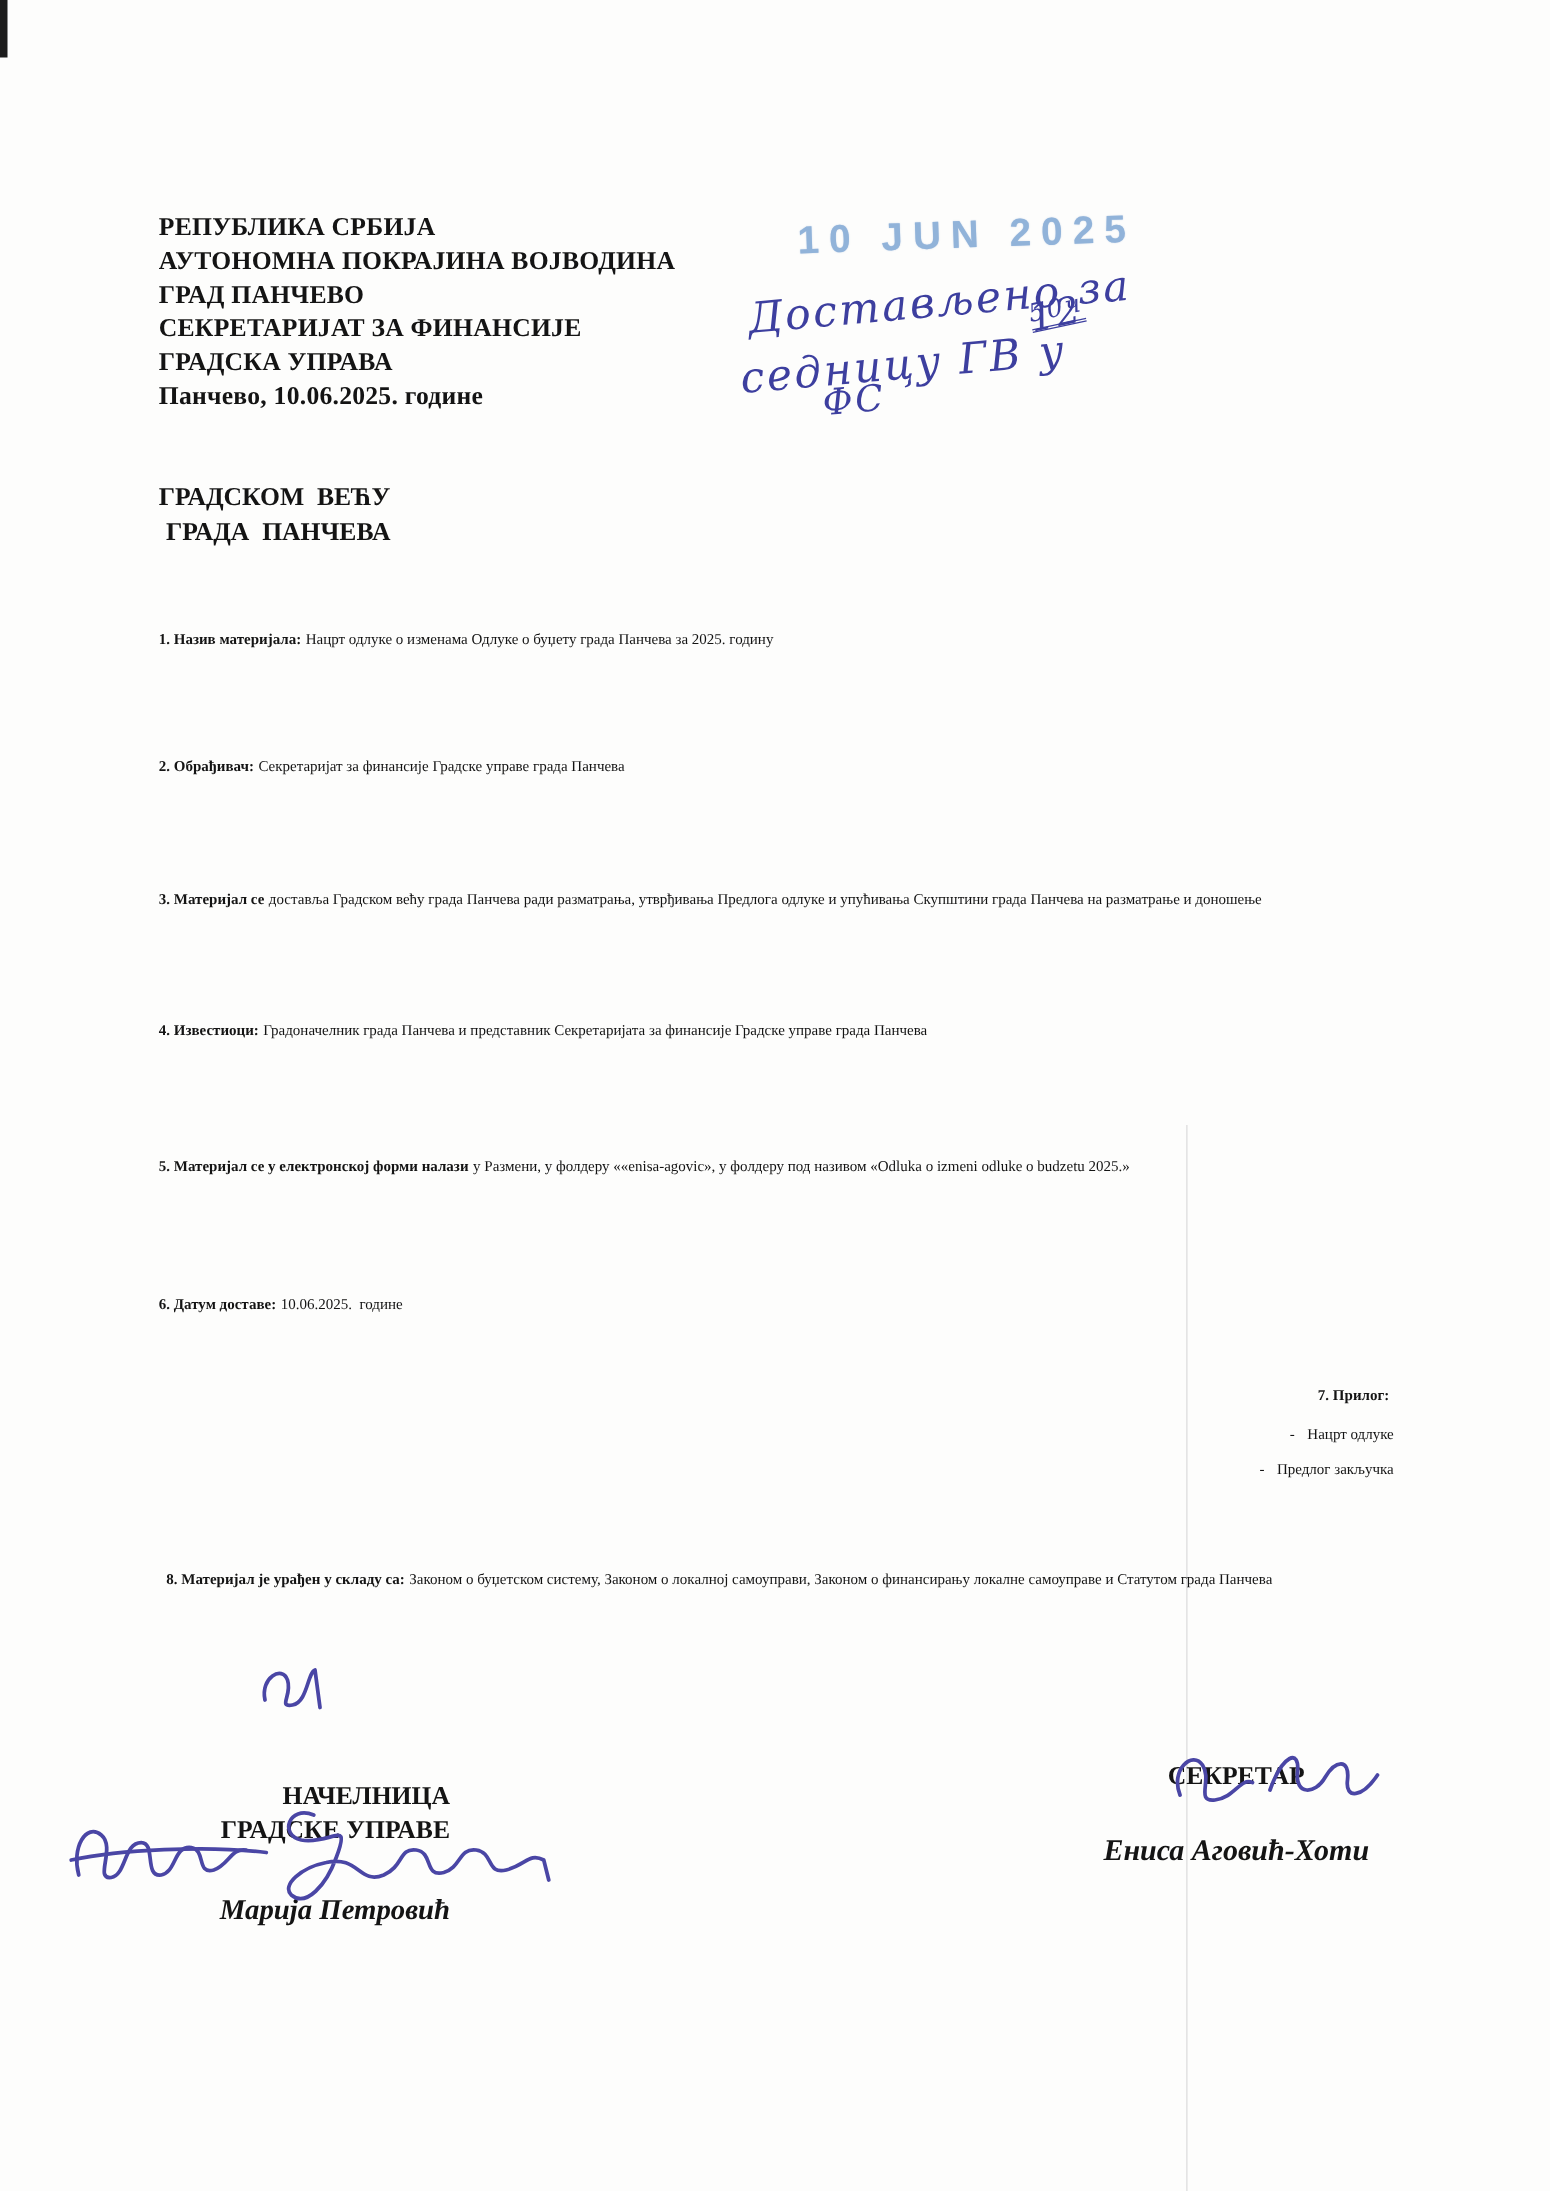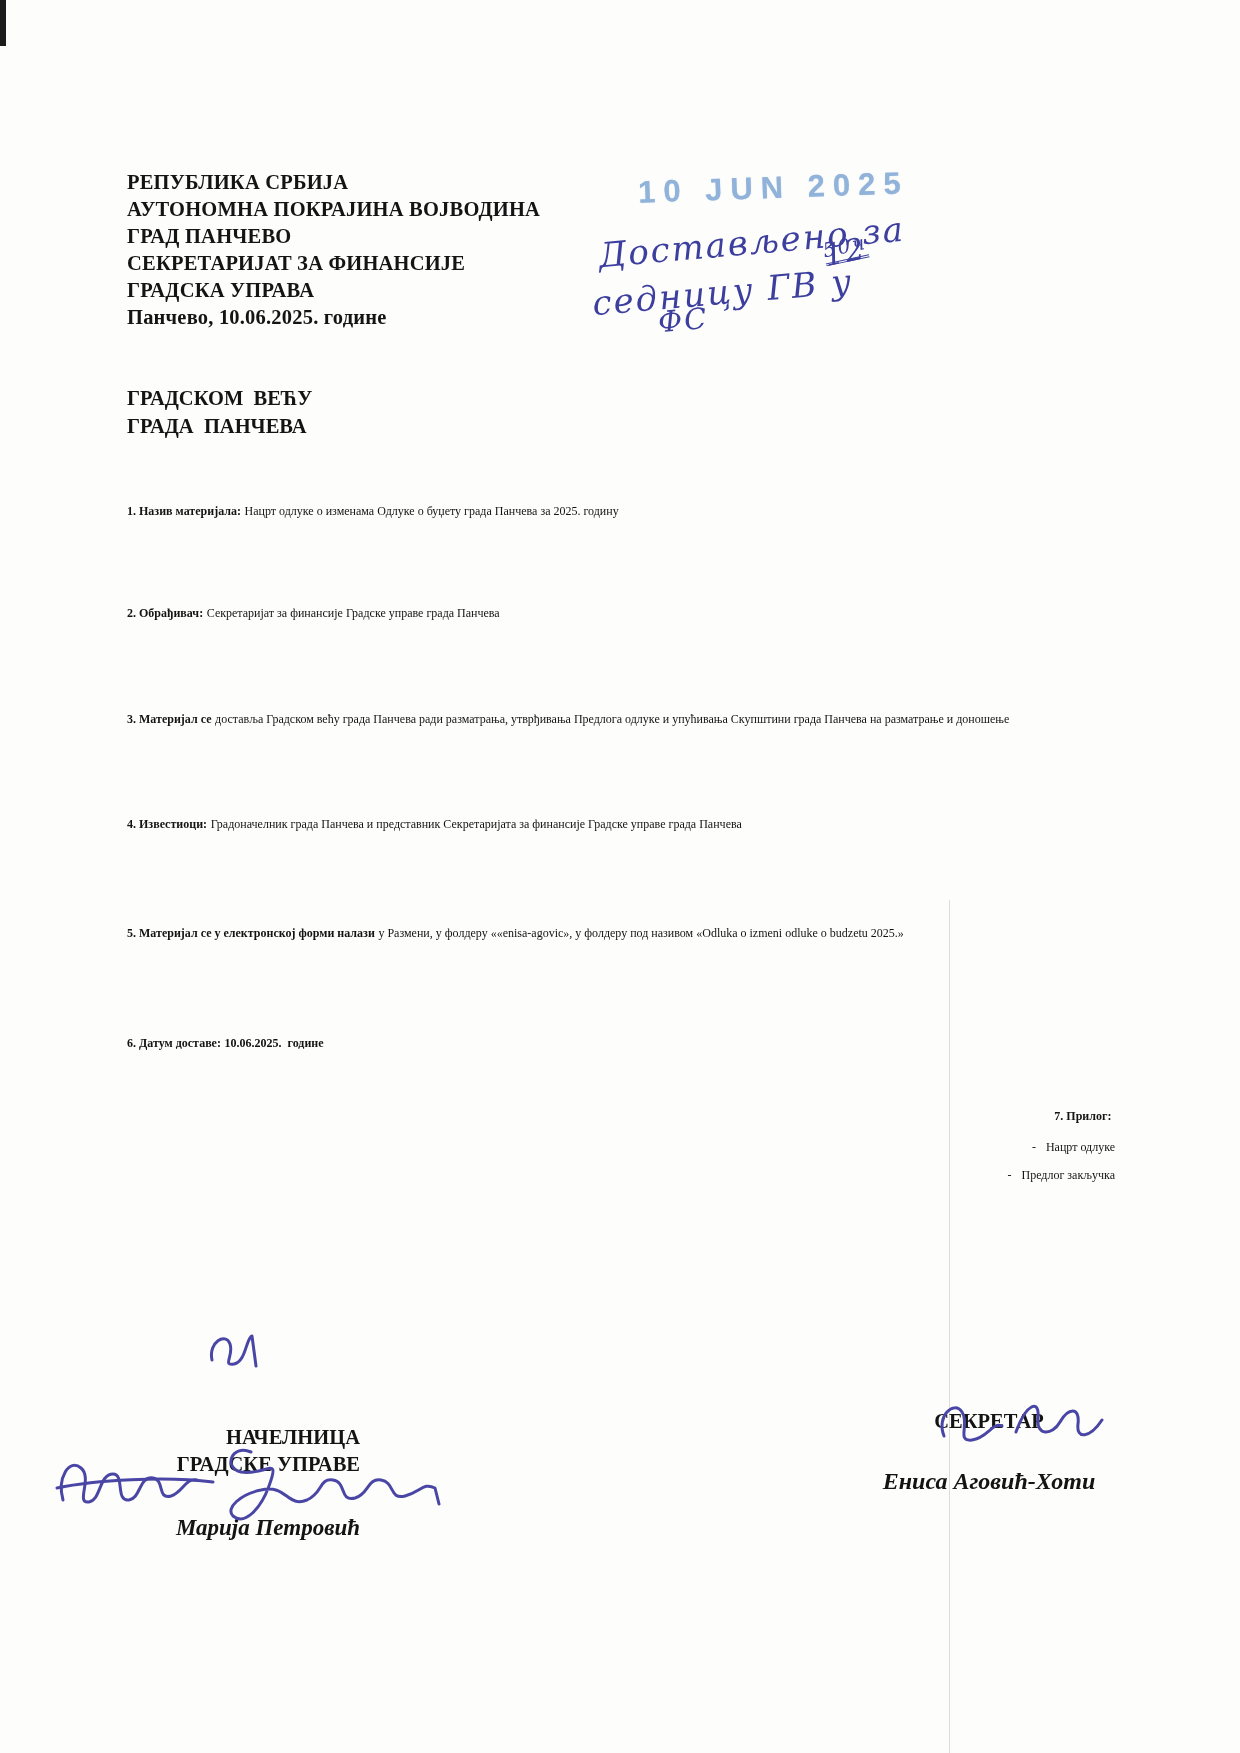--- a/index.html
+++ b/index.html
@@ -38,29 +38,29 @@
   
   .note span{position:absolute;color:var(--note);font-style:italic;
     font-family:"DejaVu Serif",serif;letter-spacing:2px;}
   .note-l1{left:598px;top:222px;font-size:34px;transform:rotate(-5deg);}
   .note-l2{left:592px;top:272px;font-size:34px;transform:rotate(-5deg);}
   .note-time{left:824px;top:234px;font-size:30px;transform:rotate(-12deg);}
   .note-time sup{font-size:20px;border-bottom:3px double var(--note);padding-bottom:1px;}
   .note-ini{left:658px;top:303px;font-size:29px;transform:rotate(-5deg);}
 
   
-  .addr{position:absolute;left:127px;top:385px;font-size:20.5px;font-weight:bold;line-height:27.5px;}
+  .addr{position:absolute;left:127px;top:385px;font-size:20.5px;font-weight:bold;line-height:27.5px;text-align:right;}
   .addr div{white-space:pre-wrap;}
 
   
   .item{position:absolute;left:127px;width:988px;font-size:12px;line-height:27.5px;text-align:justify;}
   .item .label{font-weight:bold;margin-right:.3em;}
   .i1{top:486px;} .i2{top:588px;} .i3{top:694px;} .i4{top:799px;}
   .i5{top:908px;} .i6{top:1018px;} .i7{top:1103px;text-align:right;} .i8{top:1238px;padding-left:6px;width:982px;}
-  .prewrap{white-space:pre-wrap;font-weight:bold;}
+  .prewrap{white-space:pre-wrap;}
   .plist{margin:2px 0 0 28px;padding:0;list-style:none;}
   .plist li{line-height:28.5px;}
   .plist .dash{margin-right:10px;}
 
   
   .sig-left{position:absolute;left:128px;top:1424px;width:232px;text-align:right;
     font-size:20.5px;font-weight:bold;line-height:27px;}
   .sig-left .name{margin-top:36px;font-style:italic;font-size:23px;}
   .sig-right{position:absolute;left:880px;top:1408px;width:218px;text-align:center;
     font-size:20.5px;font-weight:bold;line-height:27px;}
@@ -115,20 +115,21 @@
   <p class="item i6"><span class="label">6. Датум доставе:</span><span class="prewrap">10.06.2025.  године</span></p>
 
   <div class="item i7">
     <span class="label">7. Прилог:</span>
     <ul class="plist">
       <li><span class="dash">-</span><span>Нацрт одлуке</span></li>
       <li><span class="dash">-</span><span>Предлог закључка</span></li>
     </ul>
   </div>
 
+  <p class="item i8"><span class="label">8. Материјал је урађен у складу са:</span><span>Законом о буџетском систему, Законом о локалној самоуправи, Законом о финансирању локалне самоуправе и Статутом града Панчева</span></p>
 
   <svg class="scrawl sc-mini" width="58" height="40" viewBox="0 0 58 40">
     <path d="M6,30 C2,12 20,2 24,14 C28,26 16,36 28,34 C40,32 40,8 46,6 L50,36"></path>
   </svg>
 
   <div class="sig-left">
     <div>НАЧЕЛНИЦА</div>
     <div>ГРАДСКЕ УПРАВЕ</div>
     <div class="name">Марија Петровић</div>
   </div>

